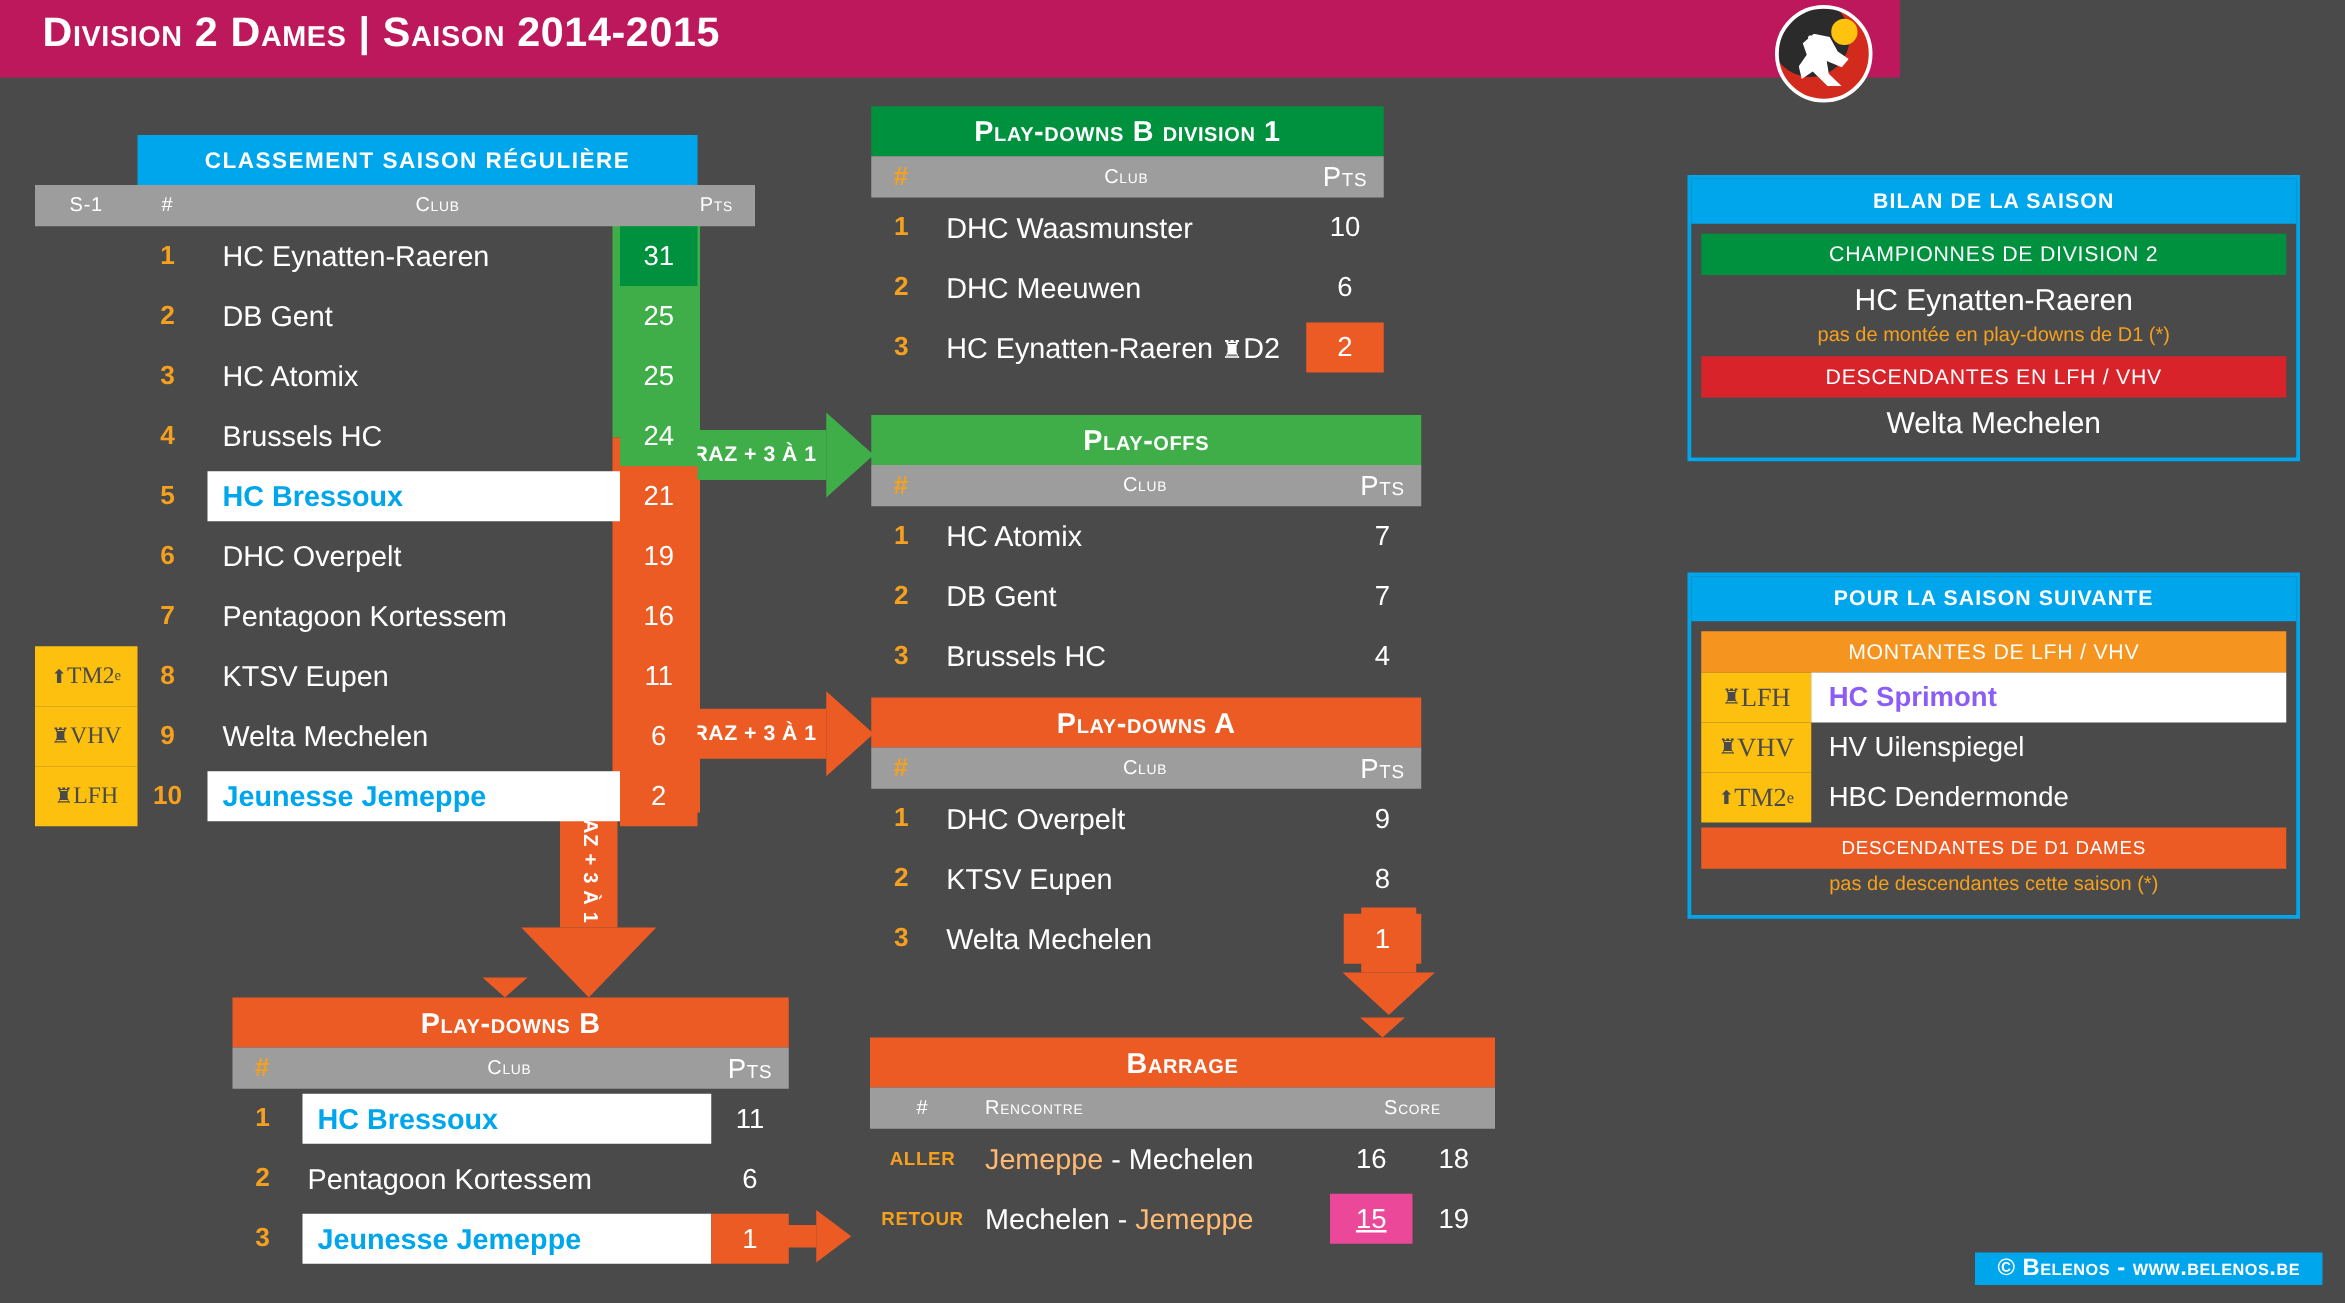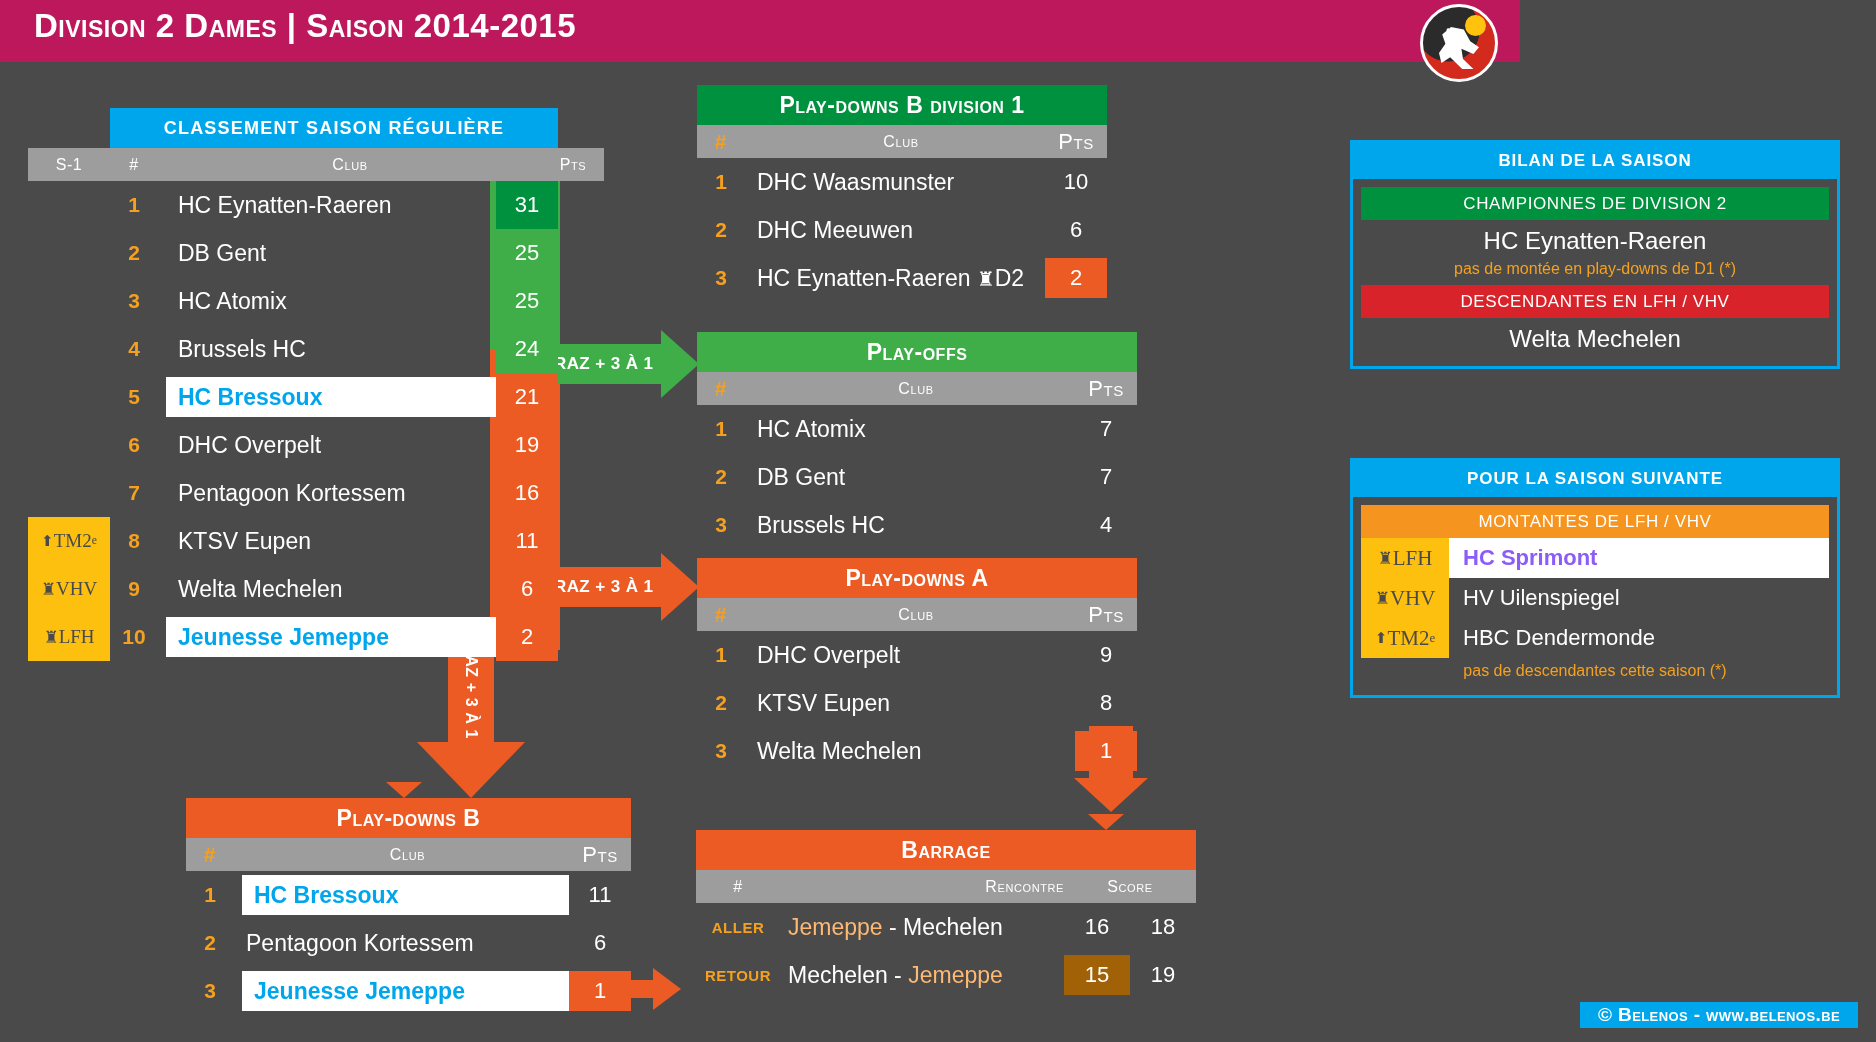--- a/index.html
+++ b/index.html
@@ -104,21 +104,21 @@
   #pdb .thead, #pdb .row { width: 445px; }
 
   
   #barrage { left: 696px; top: 830px; width: 500px; }
   #barrage .thead, #barrage .row { width: 500px; }
   .b-leg { width: 84px; flex: none; text-align: center; font-size: 15px; font-weight: bold;
            color: #f5a01e; letter-spacing: .5px; text-transform: uppercase; }
   .b-match { flex: 1 1 auto; padding-left: 8px; font-size: 23px; }
   .b-s1 { width: 66px; flex: none; text-align: center; font-size: 22px; height:40px; line-height:40px;}
   .b-s2 { width: 66px; flex: none; text-align: center; font-size: 22px; }
-  .hl-red { background: #a16207; }
+  .hl-red { background: #ec4899; text-decoration: underline; }
   .blue-t { color: #fdba74; }
 
   
   .rpanel { border: 3px solid #00a6ec; background: #4a4a4a; }
   #bilan { left: 1350px; top: 140px; width: 490px; }
   #suivante { left: 1350px; top: 458px; width: 490px; }
   .rtitle { background: #00a6ec; height: 36px; line-height: 36px; text-align: center;
             font-size: 17px; font-weight: bold; letter-spacing: .9px; }
   .rbody { padding: 8px; }
   .rband { height: 33px; line-height: 33px; text-align: center; font-size: 17px; letter-spacing: .6px; }
@@ -412,21 +412,21 @@
         <div class="c-pts" style="background:#ec5b23;height:40px;line-height:40px;">1</div>
       </div>
     </div>
 </div>
 
 <div id="barrage" class="abs">
   <div class="notch-down" style="left:392px; top:-16px;"></div>
   <div class="panel-title orange">Barrage</div>
   <div class="thead">
     <span class="b-leg" style="color:#ffffff;font-weight:normal;font-size:16px;">#</span>
-    <span class="b-match" style="text-align:right;font-size:16px;font-variant:small-caps;">Rencontre</span>
+    <span class="b-match" style="text-align:left;font-size:16px;font-variant:small-caps;">Rencontre</span>
     <span style="width:132px;flex:none;text-align:center;font-size:16px;font-variant:small-caps;">Score</span>
   </div>
   <div id="barrage-rows">
       <div class="row">
         <span class="b-leg">ALLER</span>
         <span class="b-match"><span class="blue-t">Jemeppe</span> - <span class="">Mechelen</span></span>
         <span class="b-s1">16</span>
         <span class="b-s2">18</span>
       </div>
       <div class="row">
@@ -470,19 +470,20 @@
         </div>
         <div class="rrow">
           <div class="rbadge">
             <span style="font-family:'DejaVu Sans',sans-serif;font-size:15px;">⬆</span>
             <span>TM2</span>
             <span class="sup">e</span>
           </div>
           <div class="rname">HBC Dendermonde</div>
         </div>
       </div>
+    <div class="rband dorange" style="margin-top:4px">DESCENDANTES DE D1 DAMES</div>
     <div class="rnote" style="padding-top:4px">pas de descendantes cette saison (*)</div>
   </div>
 </div>
 
 <div id="footer" class="abs">
   <span>© Belenos - www.belenos.be</span>
 </div>
 
 </body></html>

